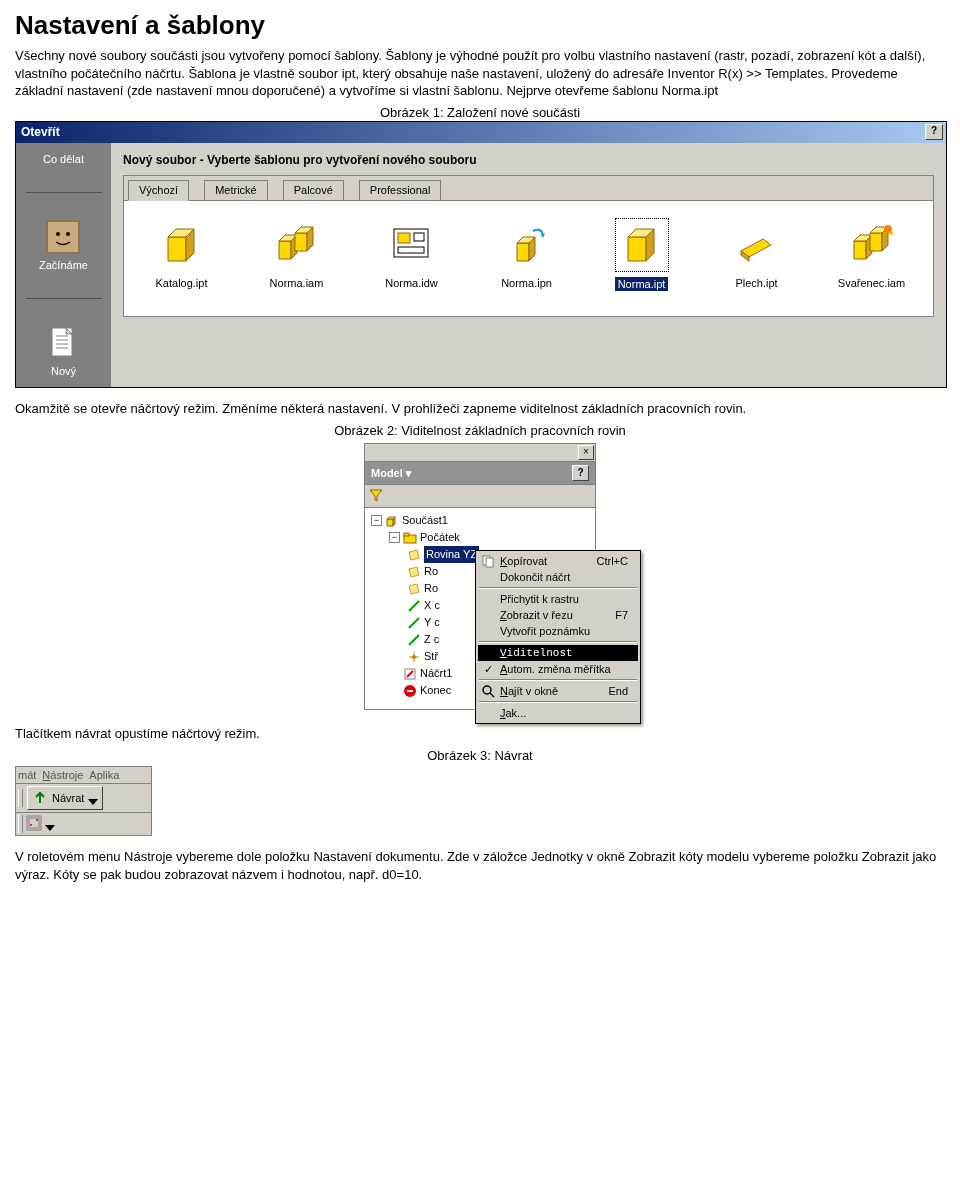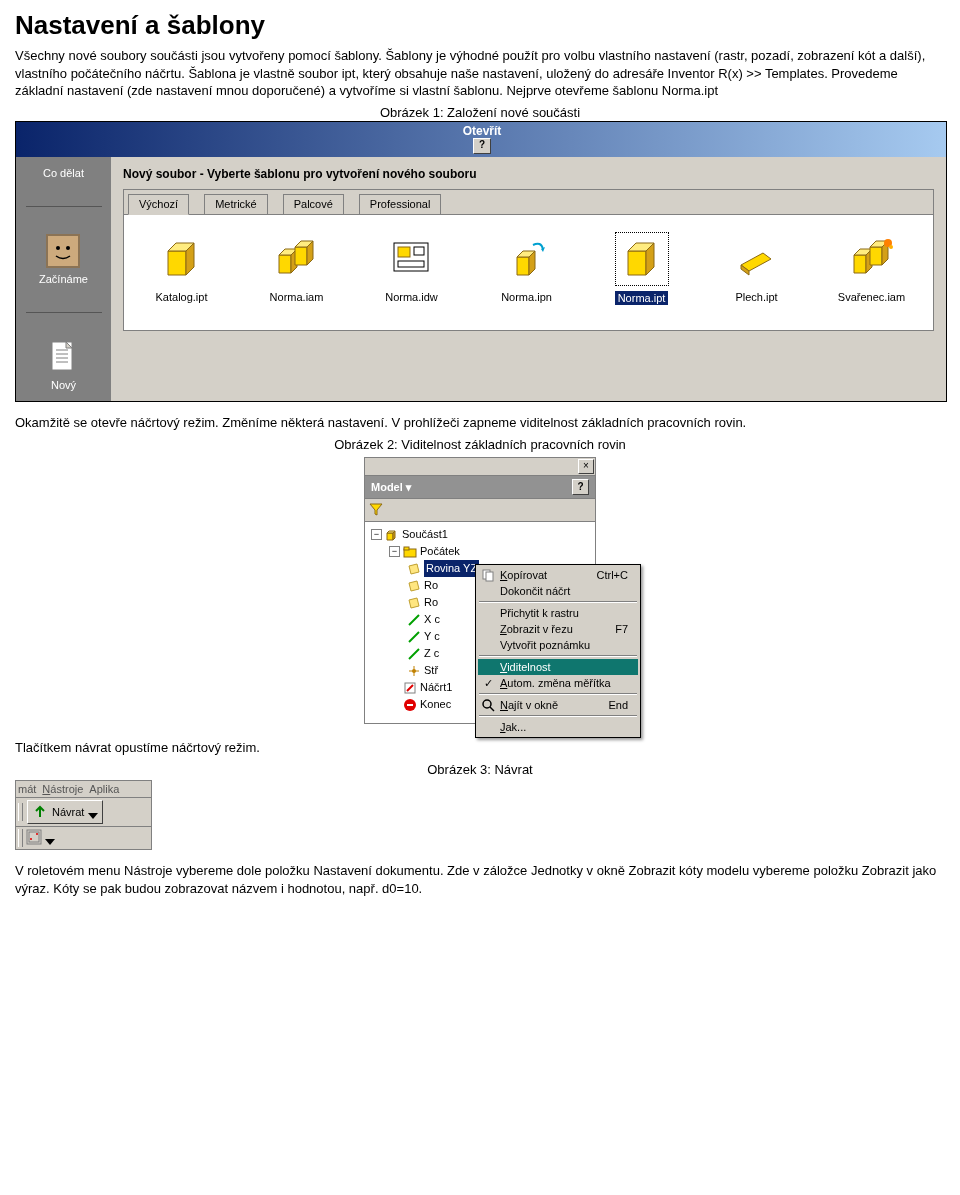--- a/index.html
+++ b/index.html
@@ -36,21 +36,20 @@
   }
   .titlebar {
     display: flex;
     justify-content: space-between;
     align-items: center;
     background: linear-gradient(to right, #0a246a, #a6caf0);
     color: #fff;
     font-weight: bold;
     padding: 2px 3px 3px 5px;
     font-size: 12px;
-    flex-direction: column;
   }
   .titlebtn {
     background: #d4d0c8;
     border: 1px solid #fff;
     border-right-color: #404040;
     border-bottom-color: #404040;
     width: 16px;
     height: 14px;
     color: #000;
     font-weight: bold;
@@ -244,22 +243,23 @@
     padding: 2px;
   }
   .cm-item {
     display: flex;
     align-items: center;
     justify-content: space-between;
     padding: 2px 10px 2px 22px;
     position: relative;
   }
   .cm-item.sel {
-    background: #0f766e;
+    background: #000000;
     color: #fff;
+    font-family: Liberation Mono, monospace;
   }
   .cm-sep {
     height: 1px;
     background: #808080;
     border-bottom: 1px solid #fff;
     margin: 2px 1px;
   }
   .cm-icon {
     position: absolute;
     left: 3px;

